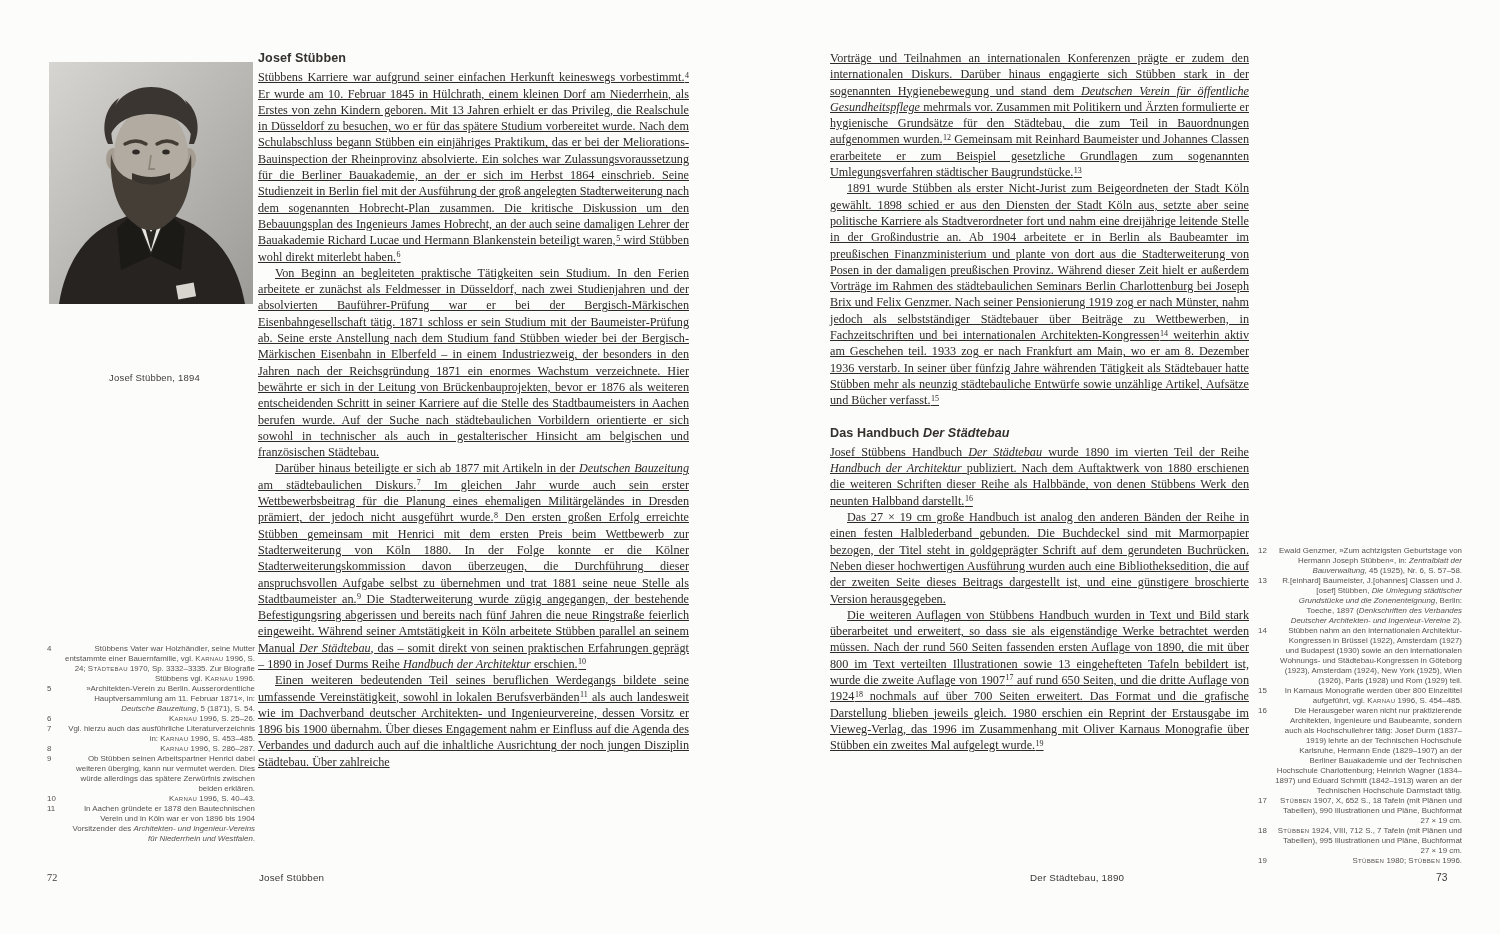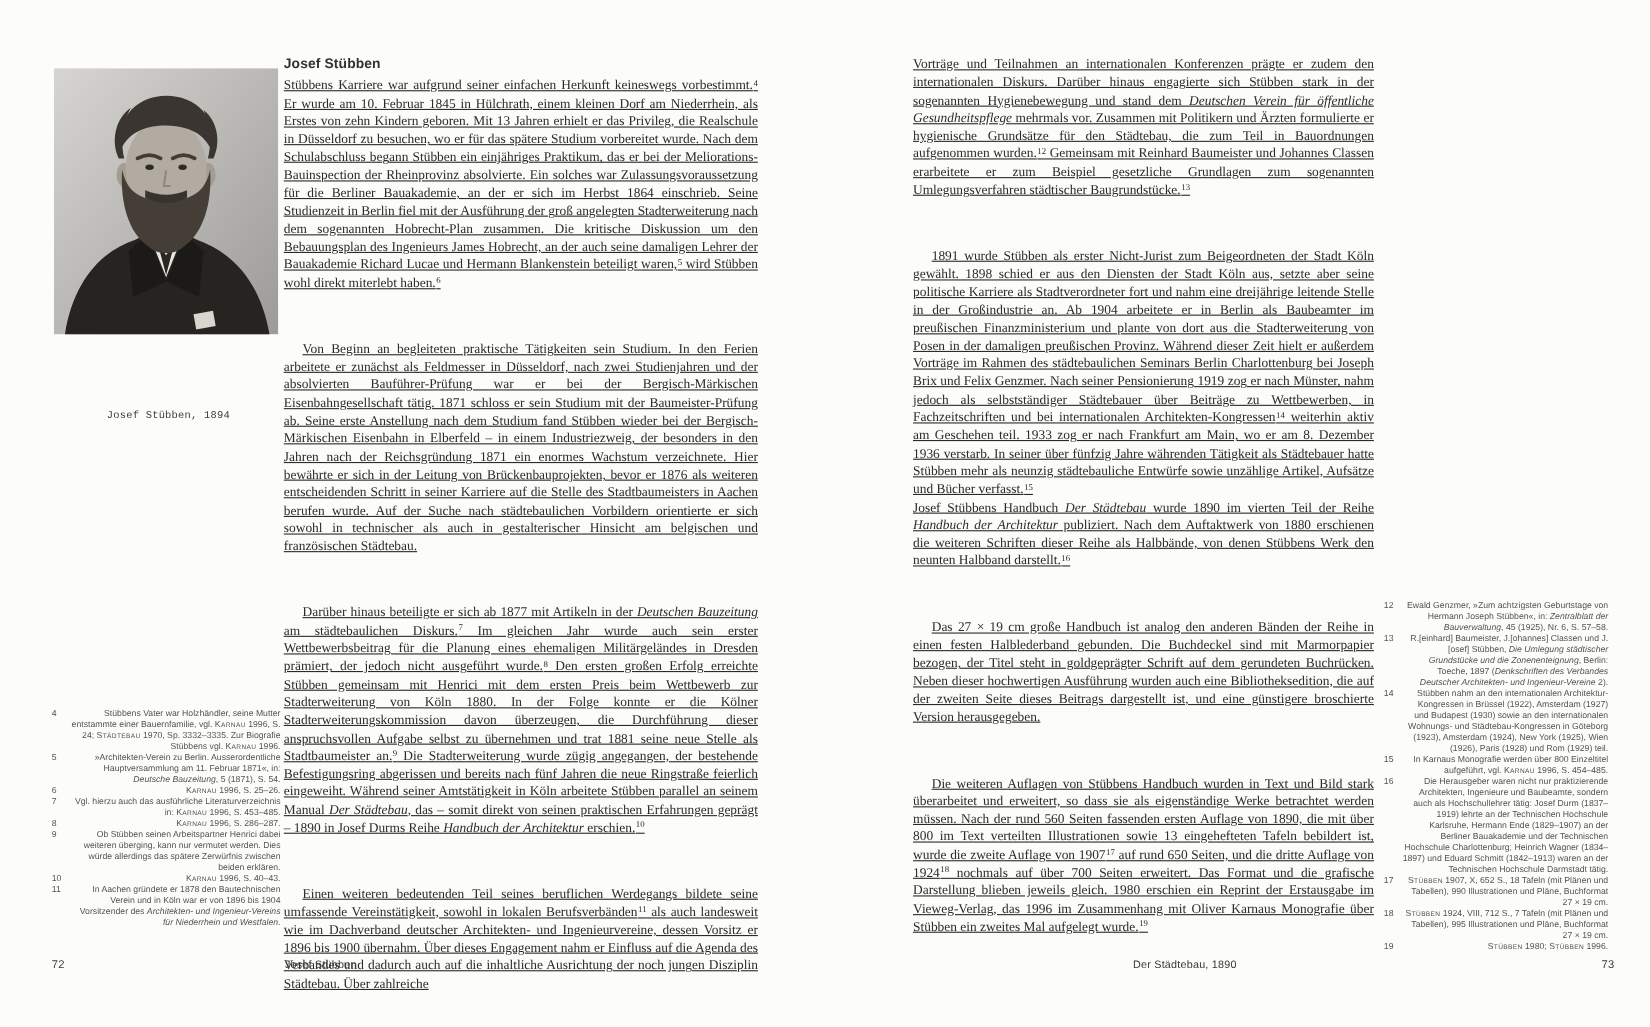--- a/index.html
+++ b/index.html
@@ -6,63 +6,63 @@
   body{background:#e9e9e7;}
   .spread{
     position:relative;width:1500px;height:934px;margin:0 auto;
     background:#fcfcfb;overflow:hidden;
     font-family:"Liberation Serif",serif;color:#2d2a27;
   }
   
   .photo{position:absolute;left:49px;top:62px;width:204px;height:242px;margin:0;}
   .photo svg{display:block;}
   .caption{
-    position:absolute;left:48px;top:310px;
-    font-family:Liberation Mono, monospace;font-size:9.5px;color:#3f3c38;
+    position:absolute;left:60px;top:310px;
+    font-family:Liberation Sans, sans-serif;font-size:9.5px;color:#3f3c38;
     letter-spacing:.2px;
   }
   
   .col{
     position:absolute;top:50px;text-align:justify;
     font-size:12.2px;line-height:16.3px;hyphens:auto;
     -webkit-hyphens:auto;color:#2d2a27;
   }
   .col-left{left:258px;width:431px;}
   .col-right{left:830px;width:419px;}
   .col h1,.col h2{
     font-family:"Liberation Sans",sans-serif;font-weight:600;
     font-size:12.6px;color:#34312d;margin:0 0 3px 0;text-align:left;
     letter-spacing:.1px;
   }
   .col h2{margin:16px 0 3px 0;}
   .col p{margin:0;text-decoration:underline;}
-  .col p.ind{text-indent:17px;margin-top:44px;}
+  .col p.ind{text-indent:17px;}
   sup{font-size:8px;line-height:0;vertical-align:baseline;position:relative;top:-3.5px;margin-left:.5px;}
   em{font-style:italic;}
   
   .footnotes{
     position:absolute;font-family:"Liberation Sans",sans-serif;
     font-size:7.9px;line-height:10px;color:#57534e;text-align:left;
   }
   .footnotes-left{left:47px;top:644px;width:208px;}
   .footnotes-right{left:1258px;top:546px;width:204px;}
   .fn{display:flex;}
   .fn-num{flex:0 0 16px;}
   .fn-text{flex:1;text-align:right;}
   .sc{font-variant:small-caps;letter-spacing:.3px;}
   
   .runningfoot{
     position:absolute;top:872px;
     font-family:"Liberation Sans",sans-serif;font-size:9.8px;color:#3b3834;
     letter-spacing:.2px;
   }
-  .pn-left{left:47px;font-size:10.2px;}
+  .pn-left{left:47px;font-size:10.2px;font-family:Liberation Serif, serif;}
   .ft-left{left:259px;}
   .ft-right{left:1030px;width:219px;text-align:left;}
-  .pn-right{left:1436px;font-size:10.2px;margin-left:20px;}
+  .pn-right{left:1436px;font-size:10.2px;}
 </style>
 </head>
 <body>
 
 <div class="spread">
 
   <section>
 
     <figure class="photo">
       <svg viewBox="0 0 204 242" width="204" height="242" aria-hidden="true">
@@ -156,20 +156,21 @@
 
     <div class="runningfoot pn-left">72</div>
     <div class="runningfoot ft-left">Josef Stübben</div>
   </section>
 
   <section>
 
     <div class="col col-right">
       <p>Vorträge und Teilnahmen an internationalen Konferenzen prägte er zudem den internationalen Diskurs. Darüber hinaus engagierte sich Stübben stark in der sogenannten Hygienebewegung und stand dem <em>Deutschen Verein für öffentliche Gesundheitspflege</em> mehrmals vor. Zusammen mit Politikern und Ärzten formulierte er hygienische Grundsätze für den Städtebau, die zum Teil in Bauordnungen aufgenommen wurden.<sup>12</sup> Gemeinsam mit Reinhard Baumeister und Johannes Classen erarbeitete er zum Beispiel gesetzliche Grundlagen zum sogenannten Umlegungsverfahren städtischer Baugrundstücke.<sup>13</sup></p>
       <p class="ind">1891 wurde Stübben als erster Nicht-Jurist zum Beigeordneten der Stadt Köln gewählt. 1898 schied er aus den Diensten der Stadt Köln aus, setzte aber seine politische Karriere als Stadtverordneter fort und nahm eine dreijährige leitende Stelle in der Großindustrie an. Ab 1904 arbeitete er in Berlin als Baubeamter im preußischen Finanzministerium und plante von dort aus die Stadterweiterung von Posen in der damaligen preußischen Provinz. Während dieser Zeit hielt er außerdem Vorträge im Rahmen des städtebaulichen Seminars Berlin Charlottenburg bei Joseph Brix und Felix Genzmer. Nach seiner Pensionierung 1919 zog er nach Münster, nahm jedoch als selbstständiger Städtebauer über Beiträge zu Wettbewerben, in Fachzeitschriften und bei internationalen Architekten-Kongressen<sup>14</sup> weiterhin aktiv am Geschehen teil. 1933 zog er nach Frankfurt am Main, wo er am 8. Dezember 1936 verstarb. In seiner über fünfzig Jahre währenden Tätigkeit als Städtebauer hatte Stübben mehr als neunzig städtebauliche Entwürfe sowie unzählige Artikel, Aufsätze und Bücher verfasst.<sup>15</sup></p>
+      <h2>Das Handbuch <em>Der Städtebau</em></h2>
       <p>Josef Stübbens Handbuch <em>Der Städtebau</em> wurde 1890 im vierten Teil der Reihe <em>Handbuch der Architektur</em> publiziert. Nach dem Auftaktwerk von 1880 erschienen die weiteren Schriften dieser Reihe als Halbbände, von denen Stübbens Werk den neunten Halbband darstellt.<sup>16</sup></p>
       <p class="ind">Das 27 × 19 cm große Handbuch ist analog den anderen Bänden der Reihe in einen festen Halblederband gebunden. Die Buchdeckel sind mit Marmorpapier bezogen, der Titel steht in goldgeprägter Schrift auf dem gerundeten Buchrücken. Neben dieser hochwertigen Ausführung wurden auch eine Bibliotheksedition, die auf der zweiten Seite dieses Beitrags dargestellt ist, und eine günstigere broschierte Version herausgegeben.</p>
       <p class="ind">Die weiteren Auflagen von Stübbens Handbuch wurden in Text und Bild stark überarbeitet und erweitert, so dass sie als eigenständige Werke betrachtet werden müssen. Nach der rund 560 Seiten fassenden ersten Auflage von 1890, die mit über 800 im Text verteilten Illustrationen sowie 13 eingehefteten Tafeln bebildert ist, wurde die zweite Auflage von 1907<sup>17</sup> auf rund 650 Seiten, und die dritte Auflage von 1924<sup>18</sup> nochmals auf über 700 Seiten erweitert. Das Format und die grafische Darstellung blieben jeweils gleich. 1980 erschien ein Reprint der Erstausgabe im Vieweg-Verlag, das 1996 im Zusammenhang mit Oliver Karnaus Monografie über Stübben ein zweites Mal aufgelegt wurde.<sup>19</sup></p>
     </div>
 
     <aside class="footnotes footnotes-right">
       <div class="fn">
           <span class="fn-num">12</span>
           <span class="fn-text">Ewald Genzmer, »Zum achtzigsten Geburtstage von Hermann Joseph Stübben«, in: <em>Zentralblatt der Bauverwaltung</em>, 45 (1925), Nr. 6, S. 57–58.</span>
         </div>

